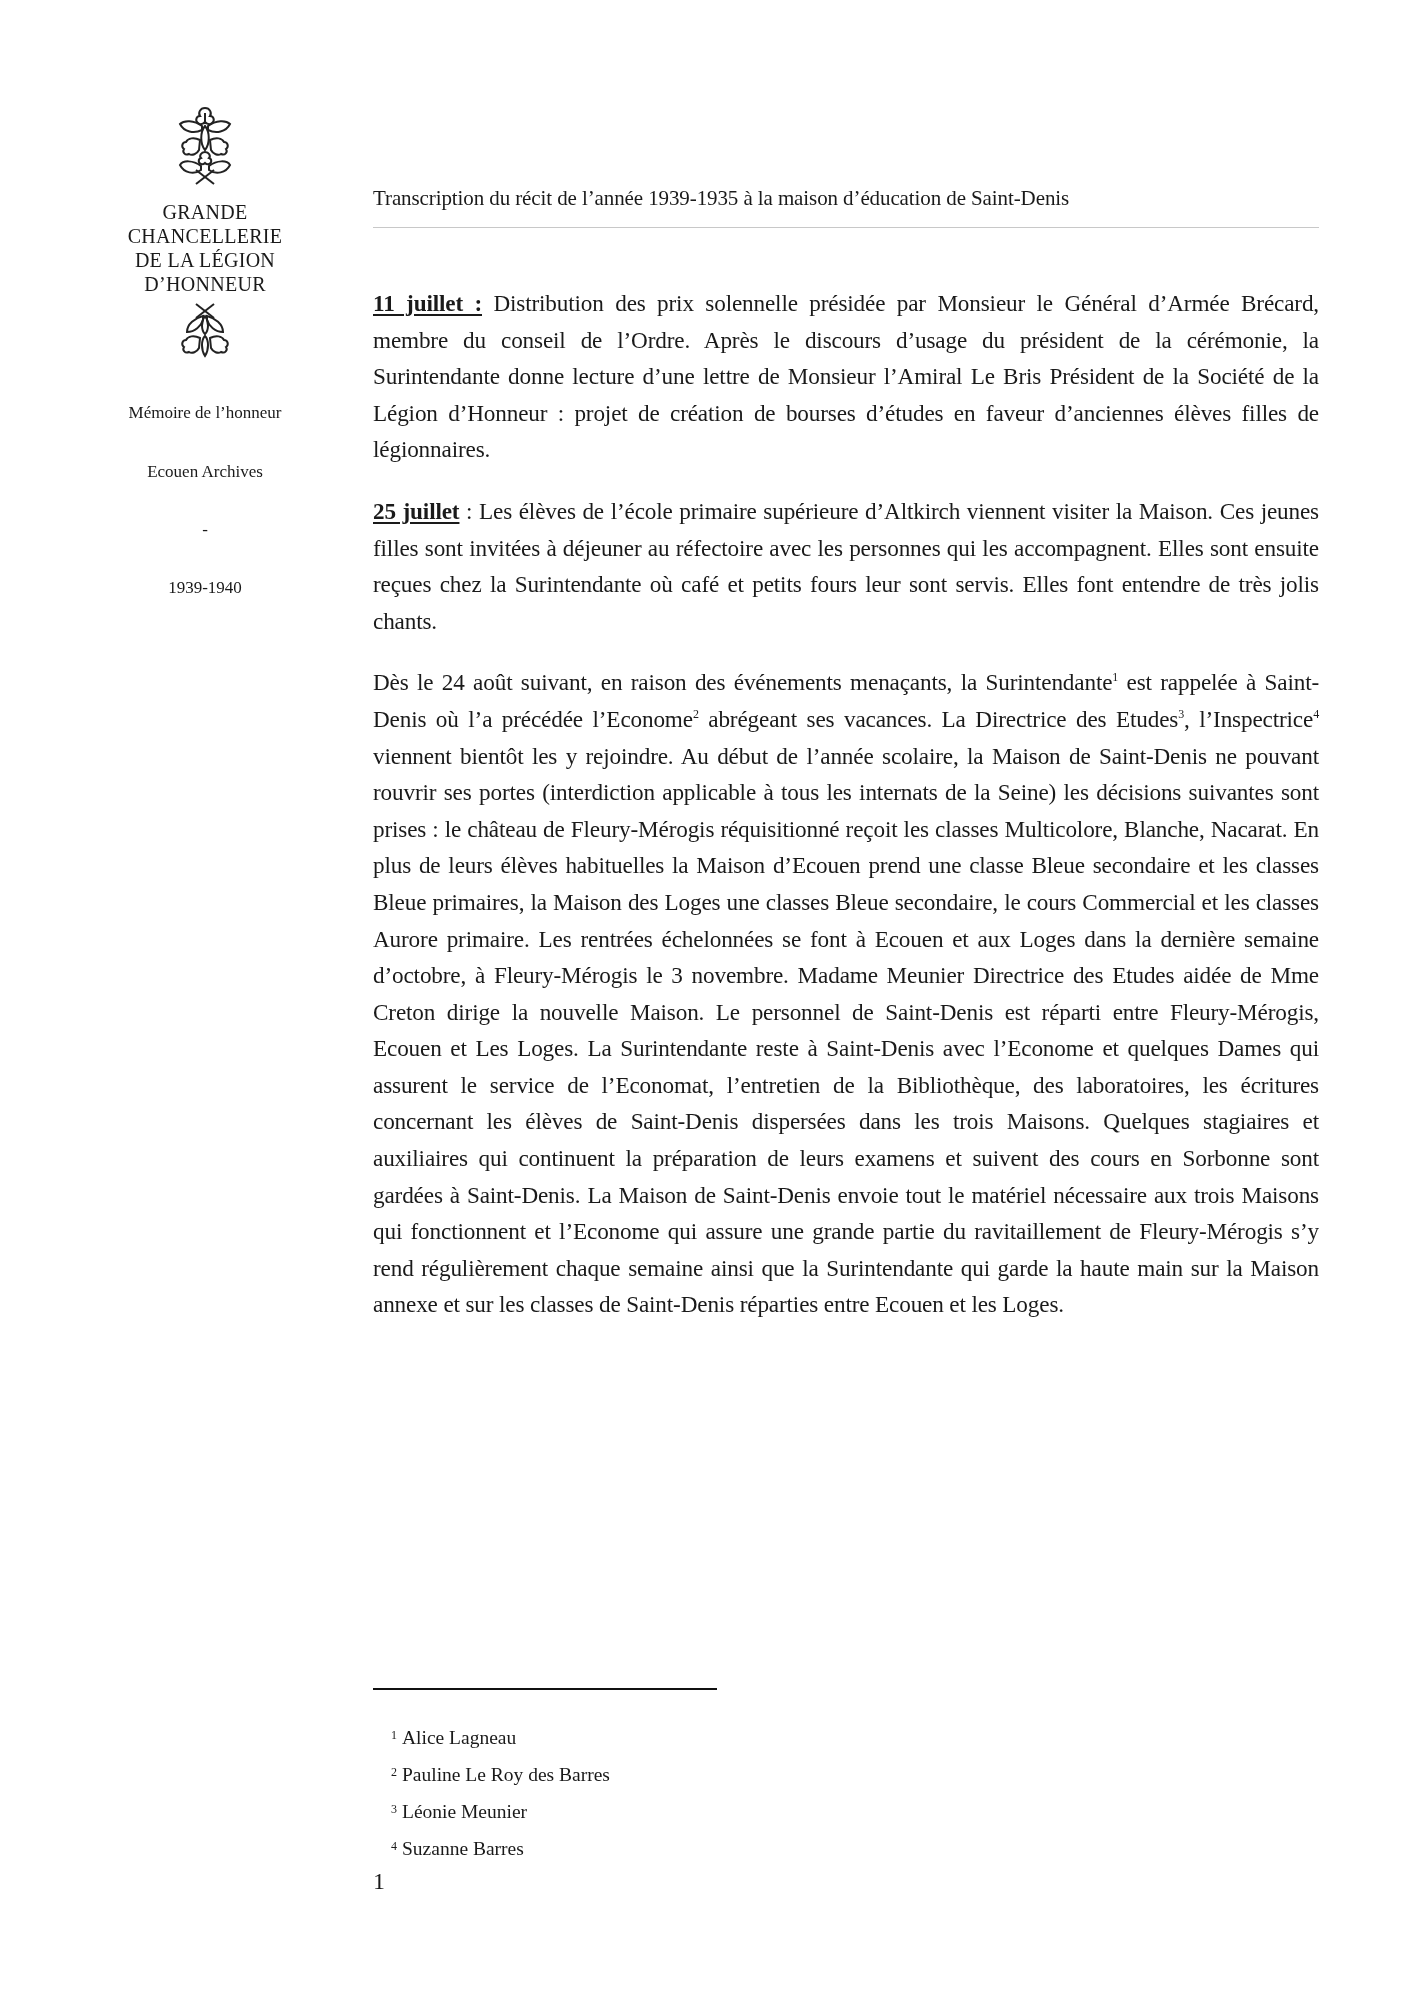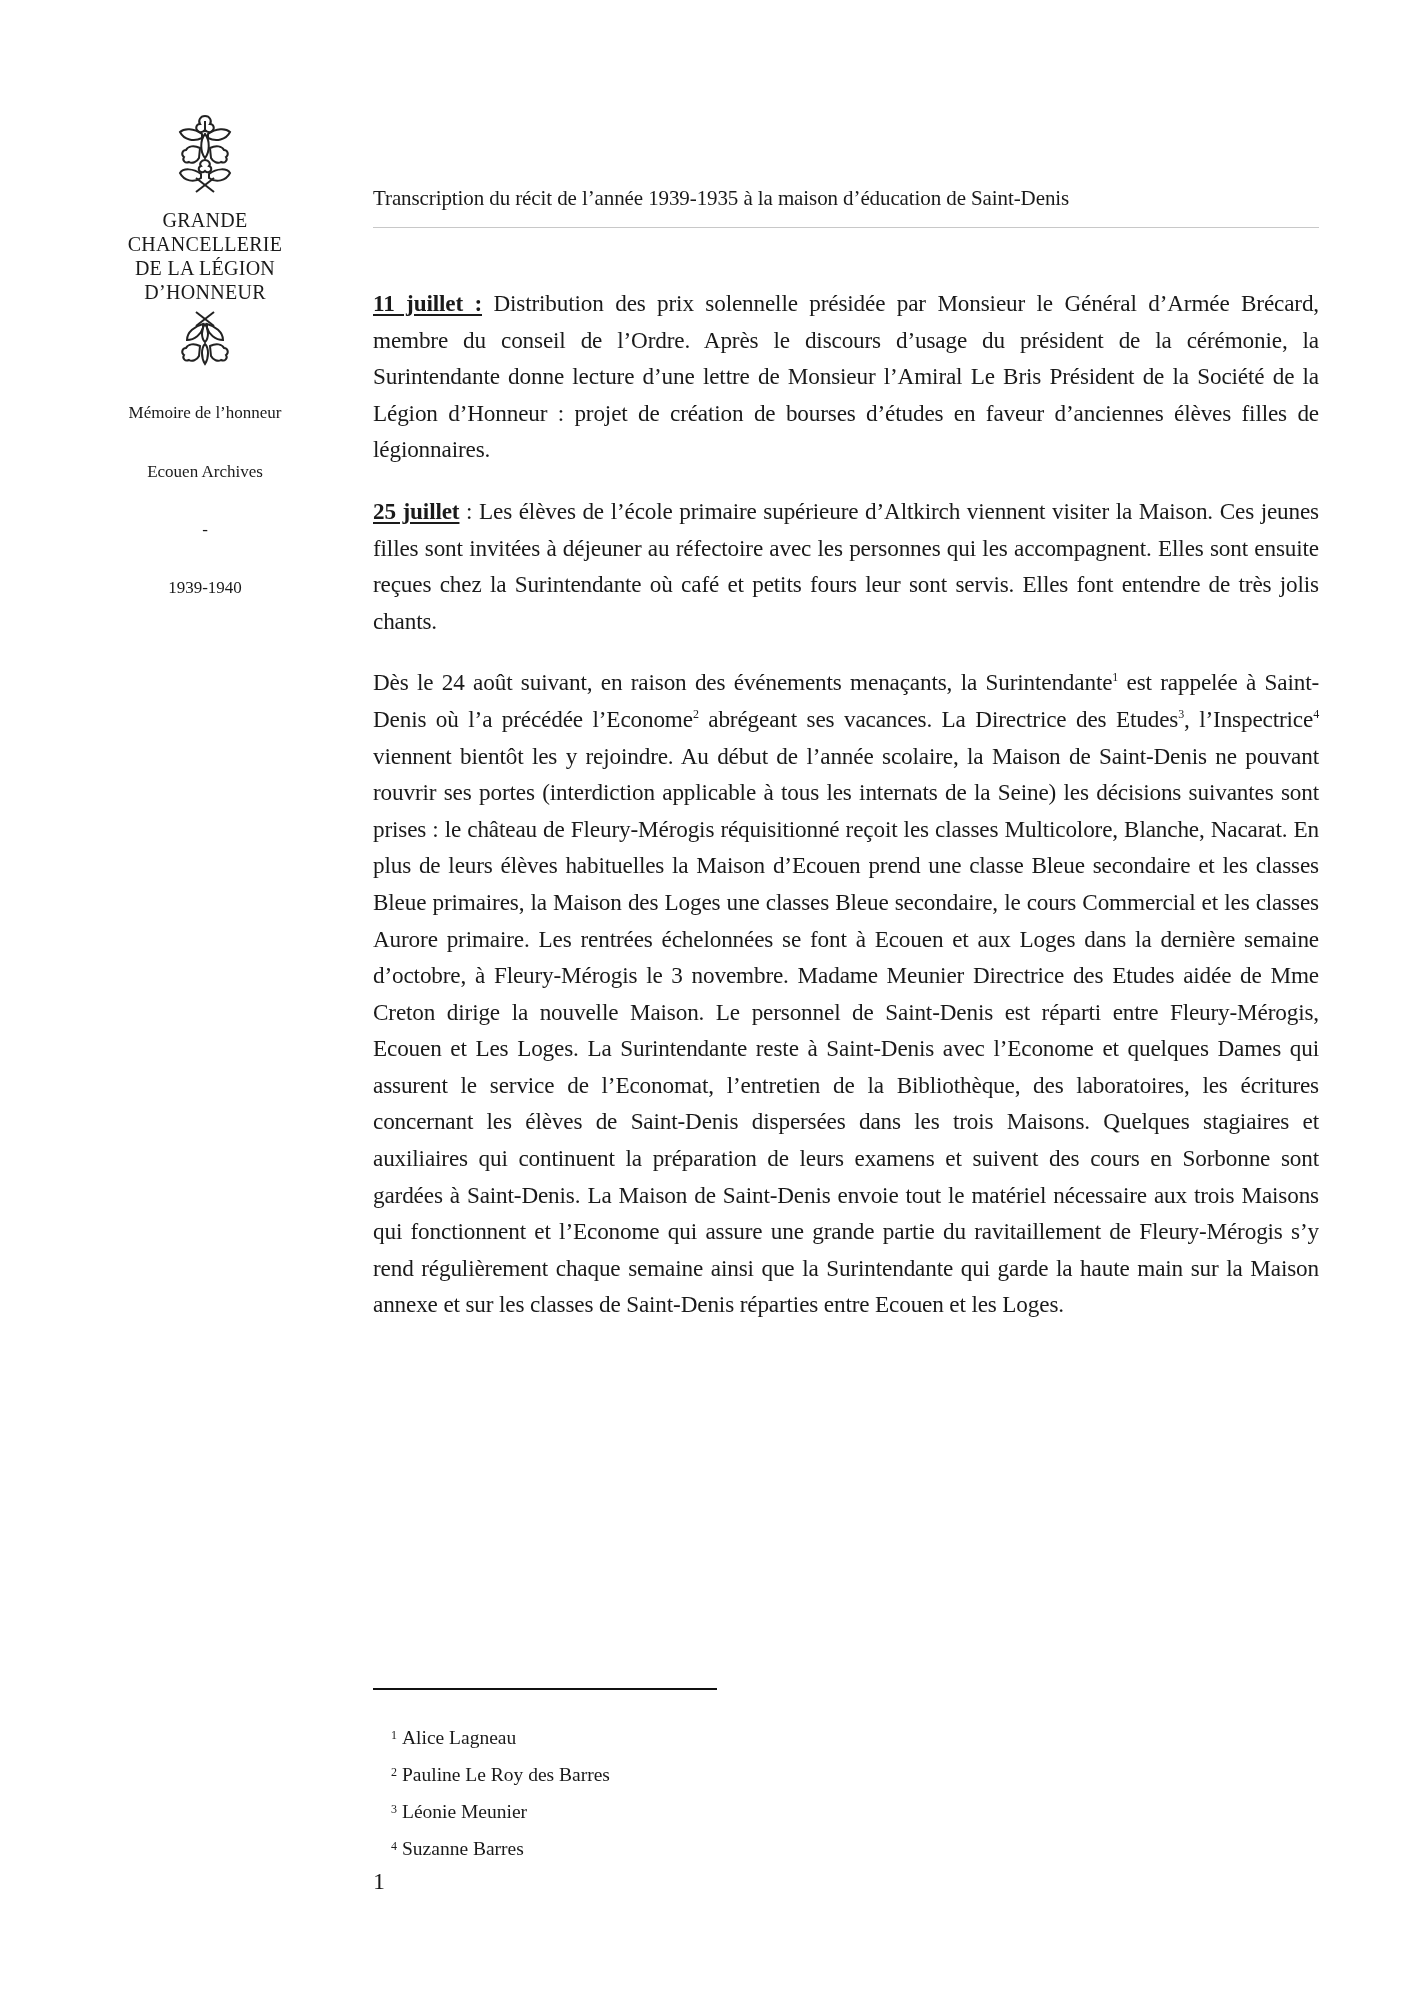--- a/index.html
+++ b/index.html
@@ -1,18 +1,18 @@
 <!DOCTYPE html>
 <html><head>
 <meta charset="utf-8">
 <style>
   html, body { margin: 0; padding: 0; background: #ffffff; }
   body { width: 1415px; height: 2000px; position: relative; overflow: hidden; color: #1a1a1a; font-family: "Liberation Serif", "DejaVu Serif", serif; }
 
-  .sidebar { position: absolute; left: 90px; top: 112px; width: 230px; text-align: center; }
+  .sidebar { position: absolute; left: 90px; top: 104px; width: 230px; text-align: center; }
   .emblem { display: block; margin: 0 auto; }
   .org-name { font-size: 20px; line-height: 24px; letter-spacing: 0.3px; margin: 4px 0 6px; }
   .org-name div { white-space: nowrap; }
   .side-text { position: absolute; left: 90px; width: 230px; text-align: center; font-size: 17px; }
 
   .header-title { position: absolute; left: 373px; top: 186px; font-size: 21px; white-space: nowrap; letter-spacing: -0.1px; }
   .header-rule { position: absolute; left: 373px; top: 227px; width: 946px; height: 0; border-top: 1.5px solid #c8c8c8; }
 
   .main { position: absolute; left: 373px; top: 285px; width: 946px; }
   .year { font-size: 24px; font-weight: bold; text-decoration: underline; text-underline-offset: 3px; margin: 0 0 25px 0; }

